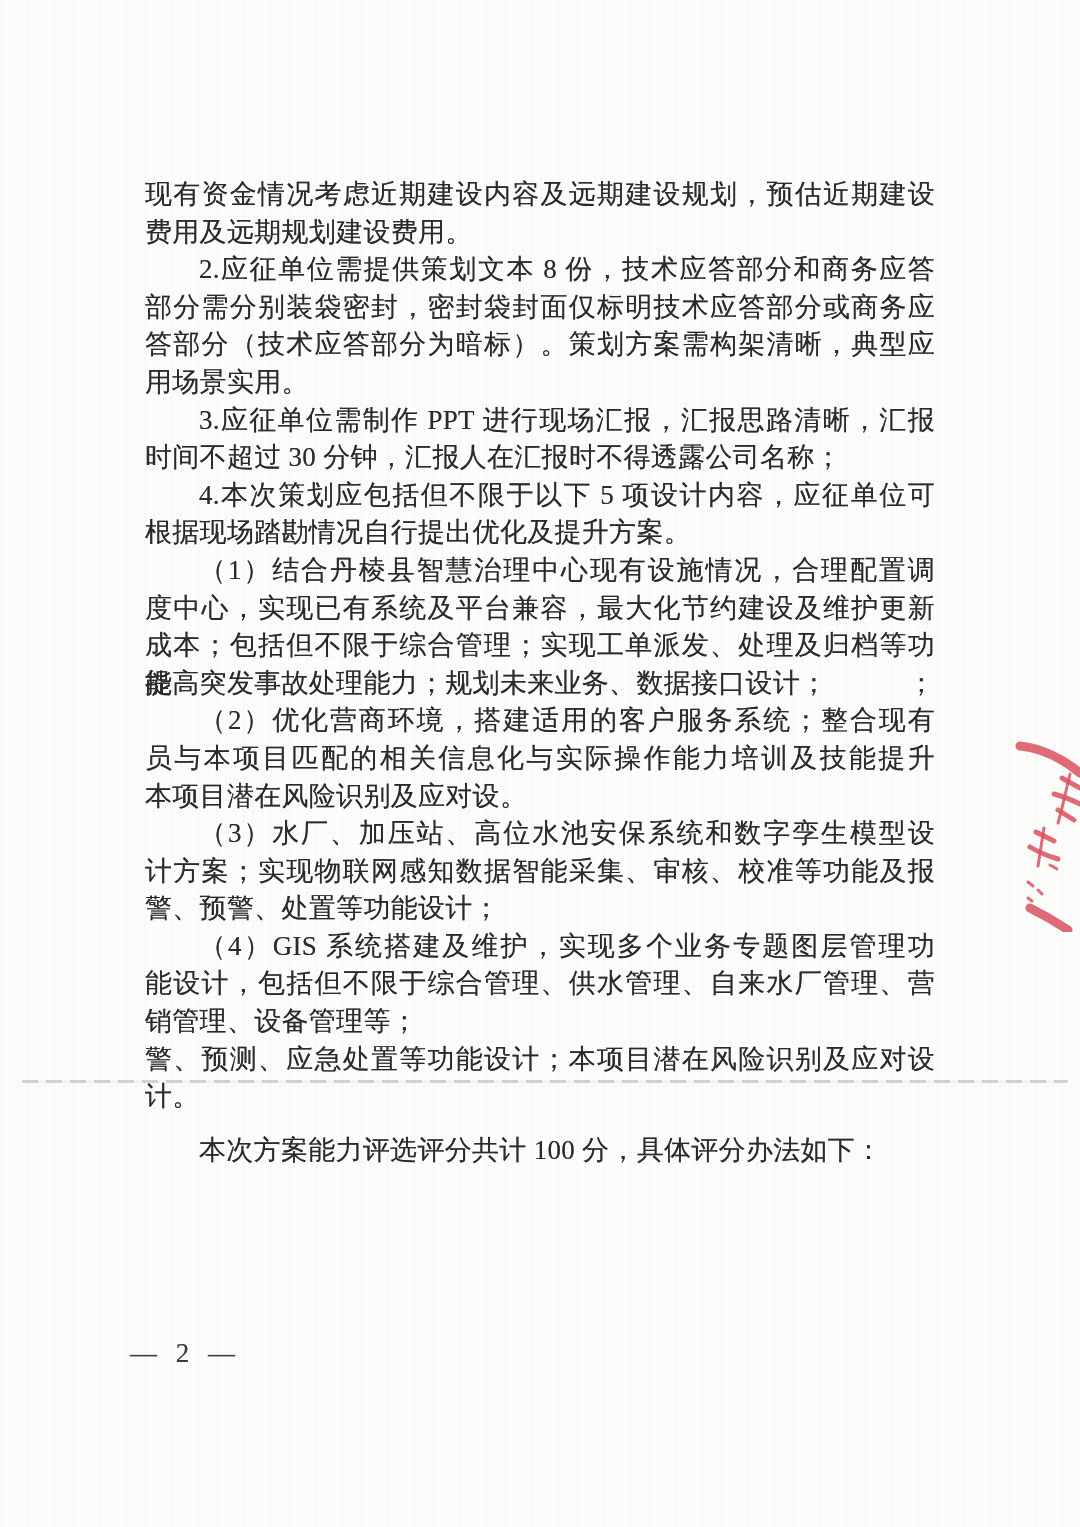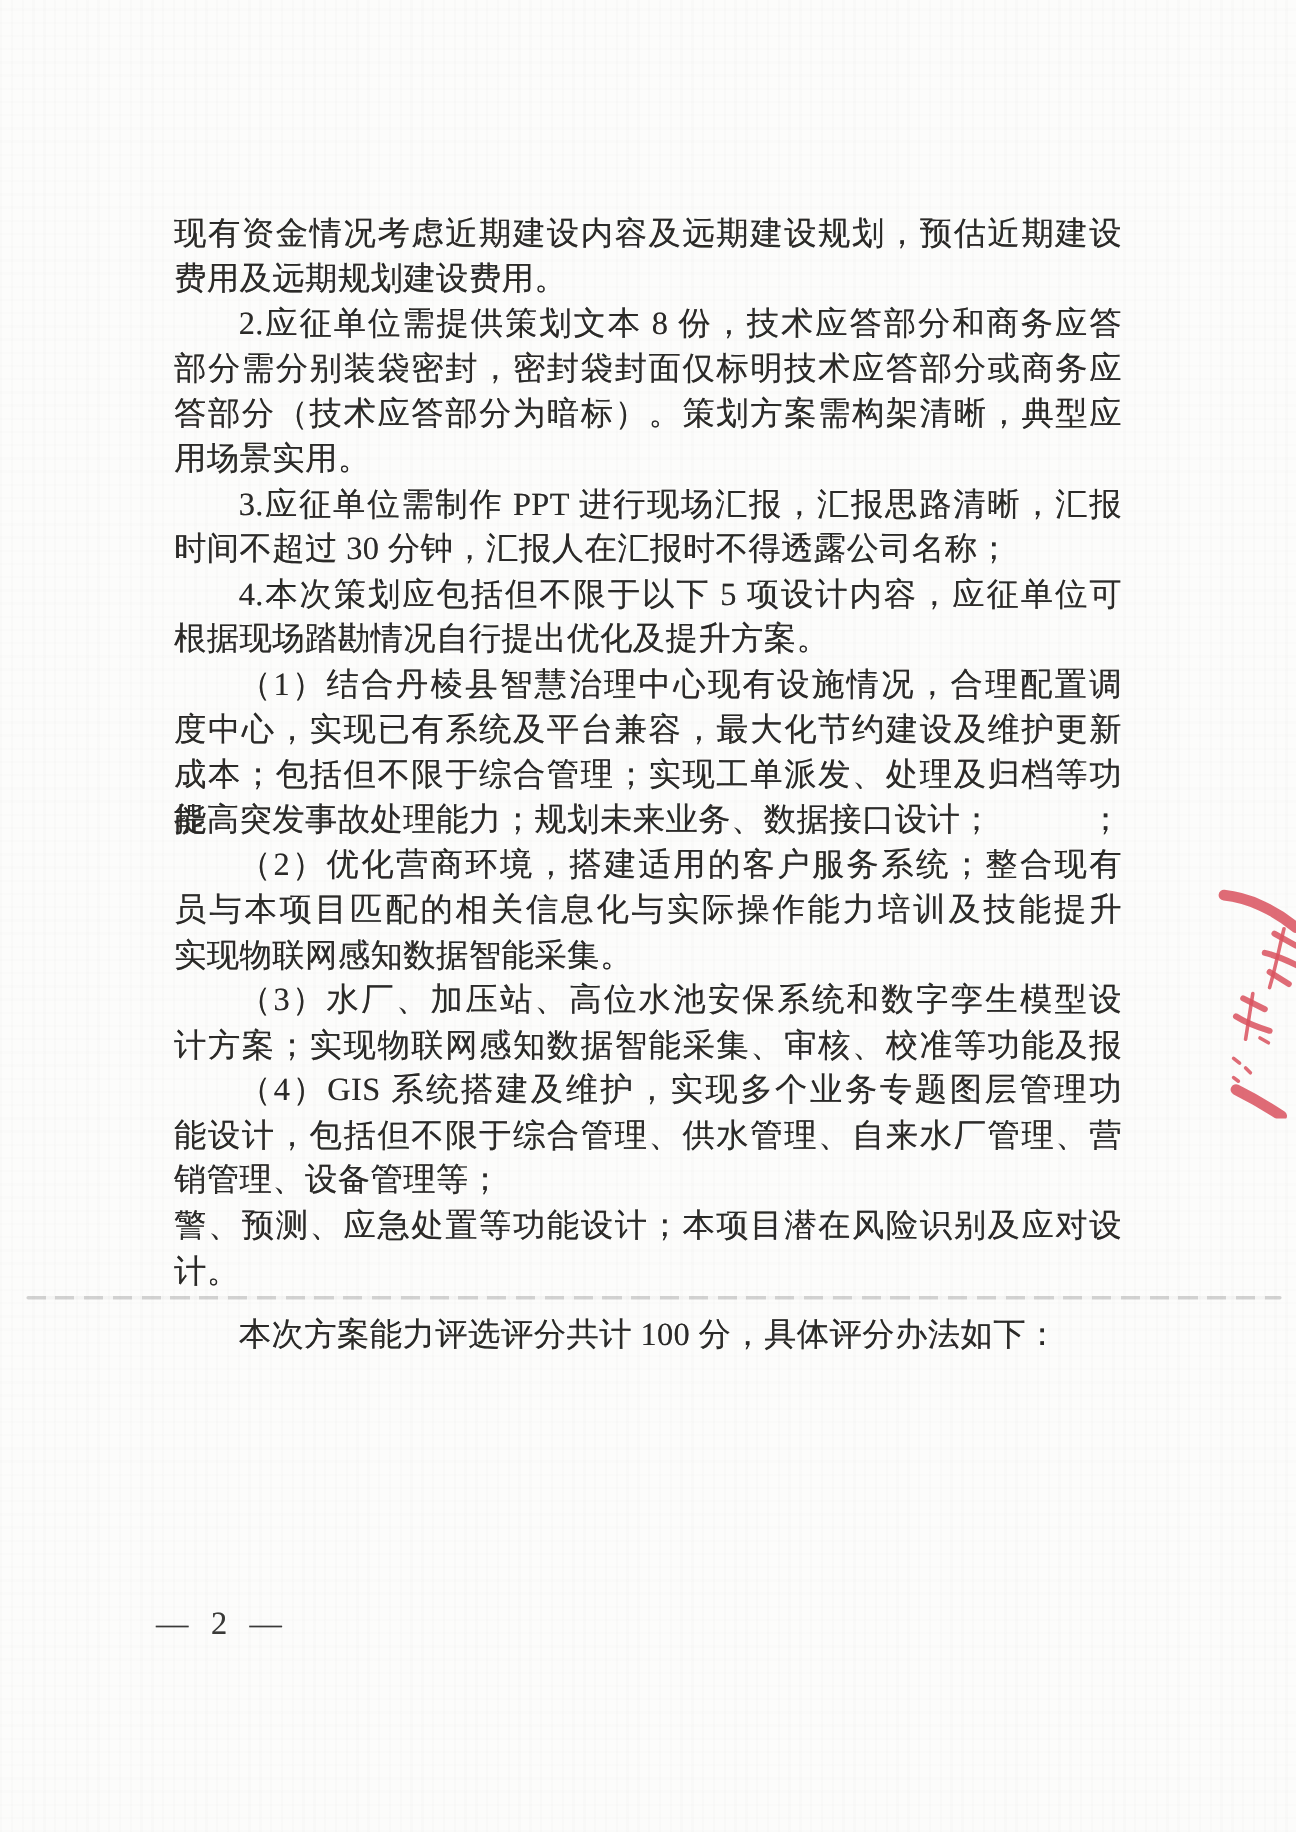--- a/index.html
+++ b/index.html
@@ -85,23 +85,24 @@
       <div class="line indent">3.应征单位需制作 PPT 进行现场汇报，汇报思路清晰，汇报</div>
       <div class="line last">时间不超过 30 分钟，汇报人在汇报时不得透露公司名称；</div>
       <div class="line indent">4.本次策划应包括但不限于以下 5 项设计内容，应征单位可</div>
       <div class="line last">根据现场踏勘情况自行提出优化及提升方案。</div>
       <div class="line indent">（1）结合丹棱县智慧治理中心现有设施情况，合理配置调</div>
       <div class="line">度中心，实现已有系统及平台兼容，最大化节约建设及维护更新</div>
       <div class="line">成本；包括但不限于综合管理；实现工单派发、处理及归档等功能；</div>
       <div class="line last">提高突发事故处理能力；规划未来业务、数据接口设计；</div>
       <div class="line indent">（2）优化营商环境，搭建适用的客户服务系统；整合现有</div>
       <div class="line">员与本项目匹配的相关信息化与实际操作能力培训及技能提升</div>
-      <div class="line last">实现物联网感知数据智能采集。</div>
+      <div class="line last">本项目潜在风险识别及应对设。</div>
       <div class="line indent">（3）水厂、加压站、高位水池安保系统和数字孪生模型设</div>
       <div class="line">计方案；实现物联网感知数据智能采集、审核、校准等功能及报</div>
+      <div class="line last">警、预警、处置等功能设计；</div>
       <div class="line indent">（4）GIS 系统搭建及维护，实现多个业务专题图层管理功</div>
       <div class="line">能设计，包括但不限于综合管理、供水管理、自来水厂管理、营</div>
       <div class="line last">销管理、设备管理等；</div>
       <div class="line">警、预测、应急处置等功能设计；本项目潜在风险识别及应对设</div>
       <div class="line last">计。</div>
       <div class="line last indent gap">本次方案能力评选评分共计 100 分，具体评分办法如下：</div>
     </div>
 
   <div class="scan-line"></div>
 

